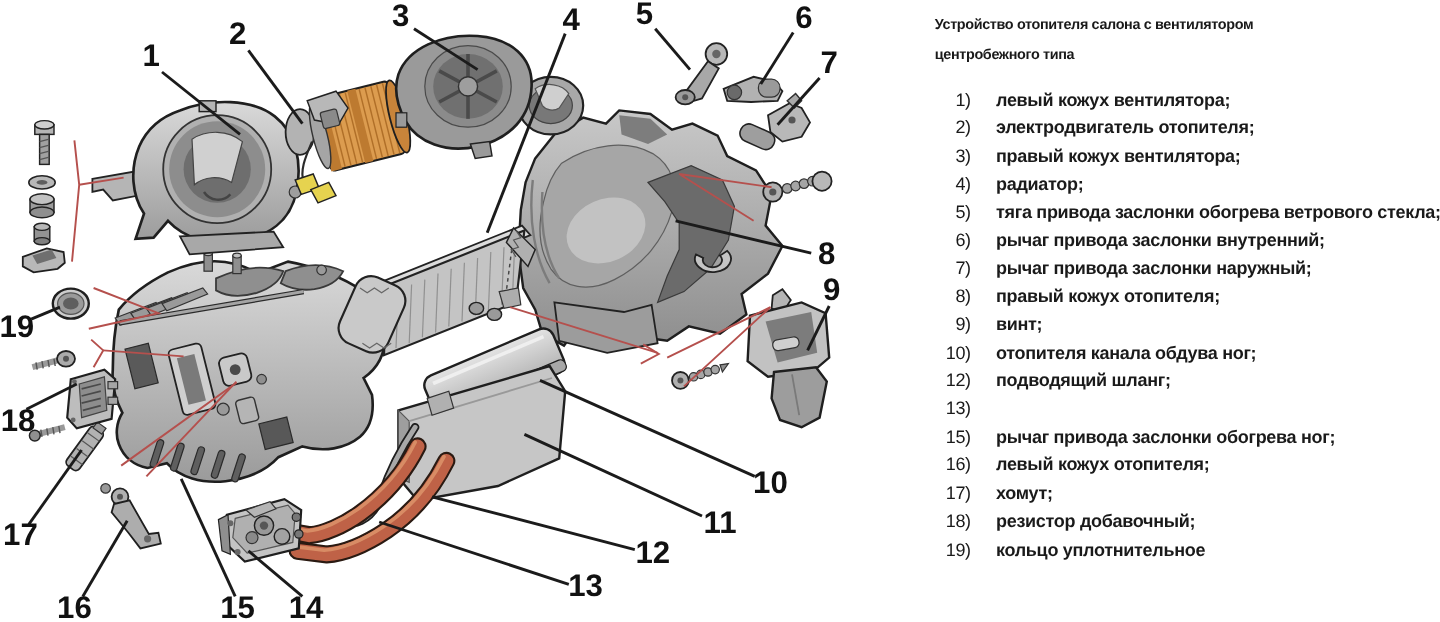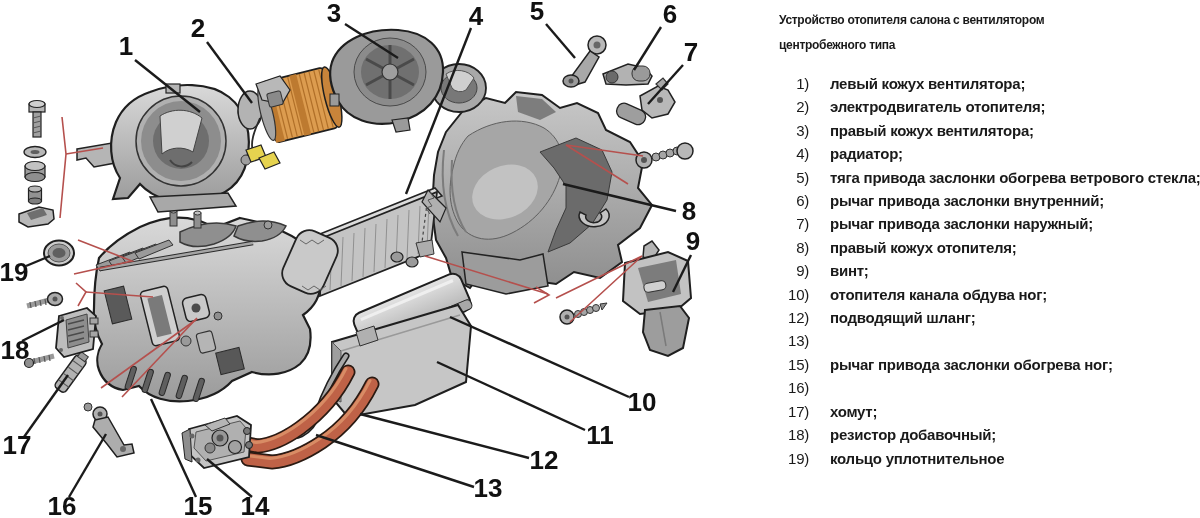--- a/index.html
+++ b/index.html
@@ -452,20 +452,21 @@
         </li>
         <li>
           <span class="num">13)</span>
         </li>
         <li>
           <span class="num">15)</span>
           <span class="lbl">рычаг привода заслонки обогрева ног;</span>
         </li>
         <li>
           <span class="num">16)</span>
+          <span class="lbl">левый кожух отопителя;</span>
         </li>
         <li>
           <span class="num">17)</span>
           <span class="lbl">хомут;</span>
         </li>
         <li>
           <span class="num">18)</span>
           <span class="lbl">резистор добавочный;</span>
         </li>
         <li>

